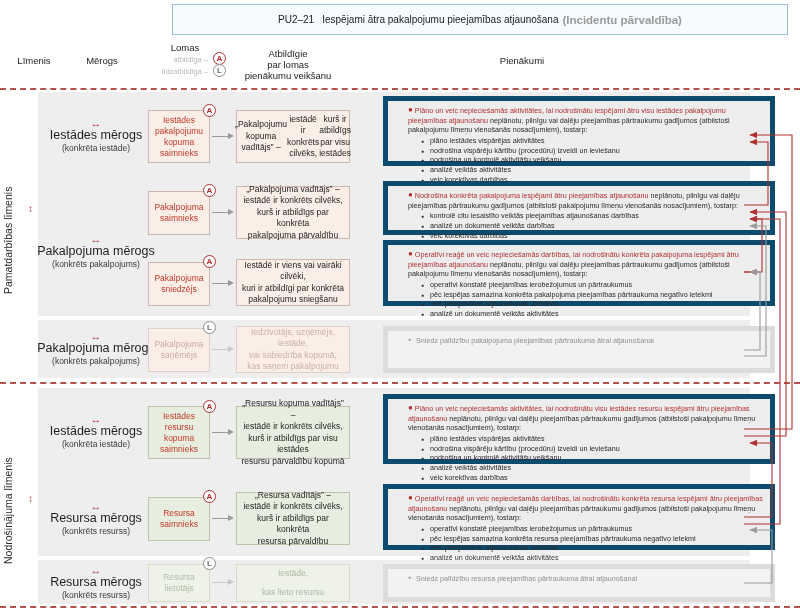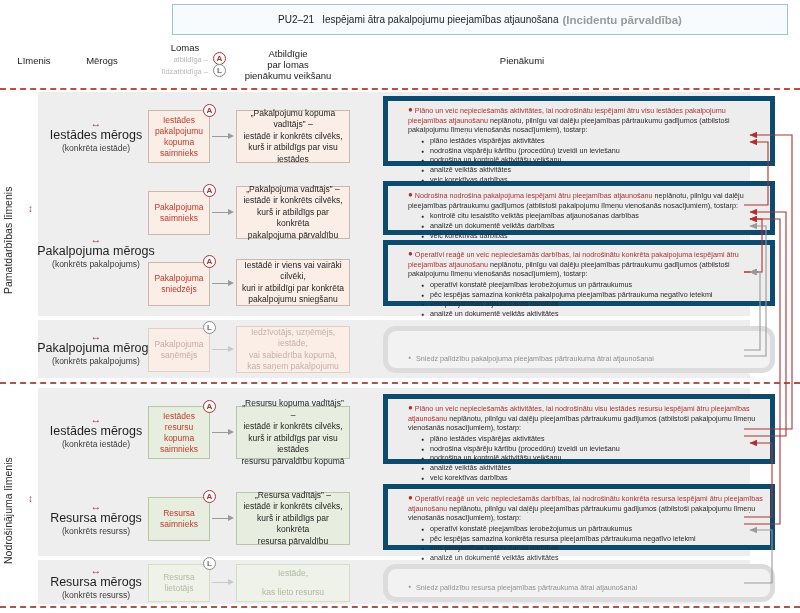--- a/index.html
+++ b/index.html
@@ -117,21 +117,21 @@
   .duty .lead .hl { color: #b03030; }
   .duty .bullet-dot {
     color: #b03030; font-size: 8px; vertical-align: 1px;
   }
   .duty ul { margin: 1px 0 0 0; padding-left: 22px; list-style: none; }
   .duty li { position: relative; line-height: 9.8px; }
   .duty li:before {
     content: "\25CF"; position: absolute; left: -9px; top: 0;
     font-size: 5px; color: #2a2a2a; line-height: 10px;
   }
-  .duty.single { display: flex; align-items: flex-end; border-radius: 13px; }
+  .duty.single { display: flex; align-items: flex-start; }
   .duty.single .lead:before {
     content: "\25CF"; color: #9a9a9a; font-size: 5px;
     vertical-align: 2px; margin-right: 5px;
   }
   .duty.grey { color: #8f8f8f; background: #f2f2f2; border-color: #dcdcdc; }
 
   
   #connectors { position: absolute; left: 0; top: 0; width: 800px; height: 613px;
                 pointer-events: none; }
 </style>
@@ -199,21 +199,21 @@
     <div>Iestādes</div>
     <div>pakalpojumu</div>
     <div>kopuma</div>
     <div>saimnieks</div>
   </div>
   <div class="badge badge-a badge-pos" style="left:203px;top:104px">A</div>
   <div class="arrow-s" style="left:212px;top:133px;width:22px">
     <div class="shaft" style="width:16px"></div>
       <div class="head" style="left:16px"></div>
   </div>
-  <div class="resp-box resp-red" style="left:236px;top:110px;width:114px;height:53px;flex-direction:column">
+  <div class="resp-box resp-red" style="left:236px;top:110px;width:114px;height:53px;flex-direction:row">
     <div>„Pakalpojumu kopuma vadītājs” –</div>
     <div>iestādē ir konkrēts cilvēks,</div>
     <div>kurš ir atbildīgs par visu iestādes</div>
   </div>
   <div class="duty" style="left:352px;top:96px;width:392px;height:70px">
     <p class="lead"><span class="bullet-dot">●</span>
       <span class="hl">Plāno un veic nepieciešamās aktivitātes, lai nodrošinātu iespējami ātru visu iestādes pakalpojumu pieejamības atjaunošanu</span>
       <span>neplānotu, pilnīgu vai daļēju pieejamības pārtraukumu gadījumos (atbilstoši pakalpojumu līmeņu vienošanās nosacījumiem), tostarp:</span>
     </p>
     <ul>
@@ -240,21 +240,21 @@
       <div class="head" style="left:16px"></div>
   </div>
   <div class="resp-box resp-red" style="left:236px;top:186px;width:114px;height:53px;flex-direction:column">
     <div>„Pakalpojuma vadītājs” –</div>
     <div>iestādē ir konkrēts cilvēks,</div>
     <div>kurš ir atbildīgs par konkrēta</div>
     <div>pakalpojuma pārvaldību</div>
   </div>
   <div class="duty" style="left:352px;top:181px;width:392px;height:54px">
     <p class="lead"><span class="bullet-dot">●</span>
-      <span class="hl">Nodrošina nodrošina pakalpojuma iespējami ātru pieejamības atjaunošanu</span>
+      <span class="hl">Nodrošina konkrēta pakalpojuma iespējami ātru pieejamības atjaunošanu</span>
       <span>neplānotu, pilnīgu vai daļēju pieejamības pārtraukumu gadījumos (atbilstoši pakalpojumu līmeņu vienošanās nosacījumiem), tostarp:</span>
     </p>
     <ul>
       <li>kontrolē citu iesaistīto veiktās pieejamības atjaunošanas darbības</li>
       <li>analizē un dokumentē veiktās darbības</li>
       <li>veic korektīvas darbības</li>
     </ul>
   </div>
 
   <div class="role-box role-red" style="left:148px;top:262px;width:62px;height:44px;flex-direction:column">

